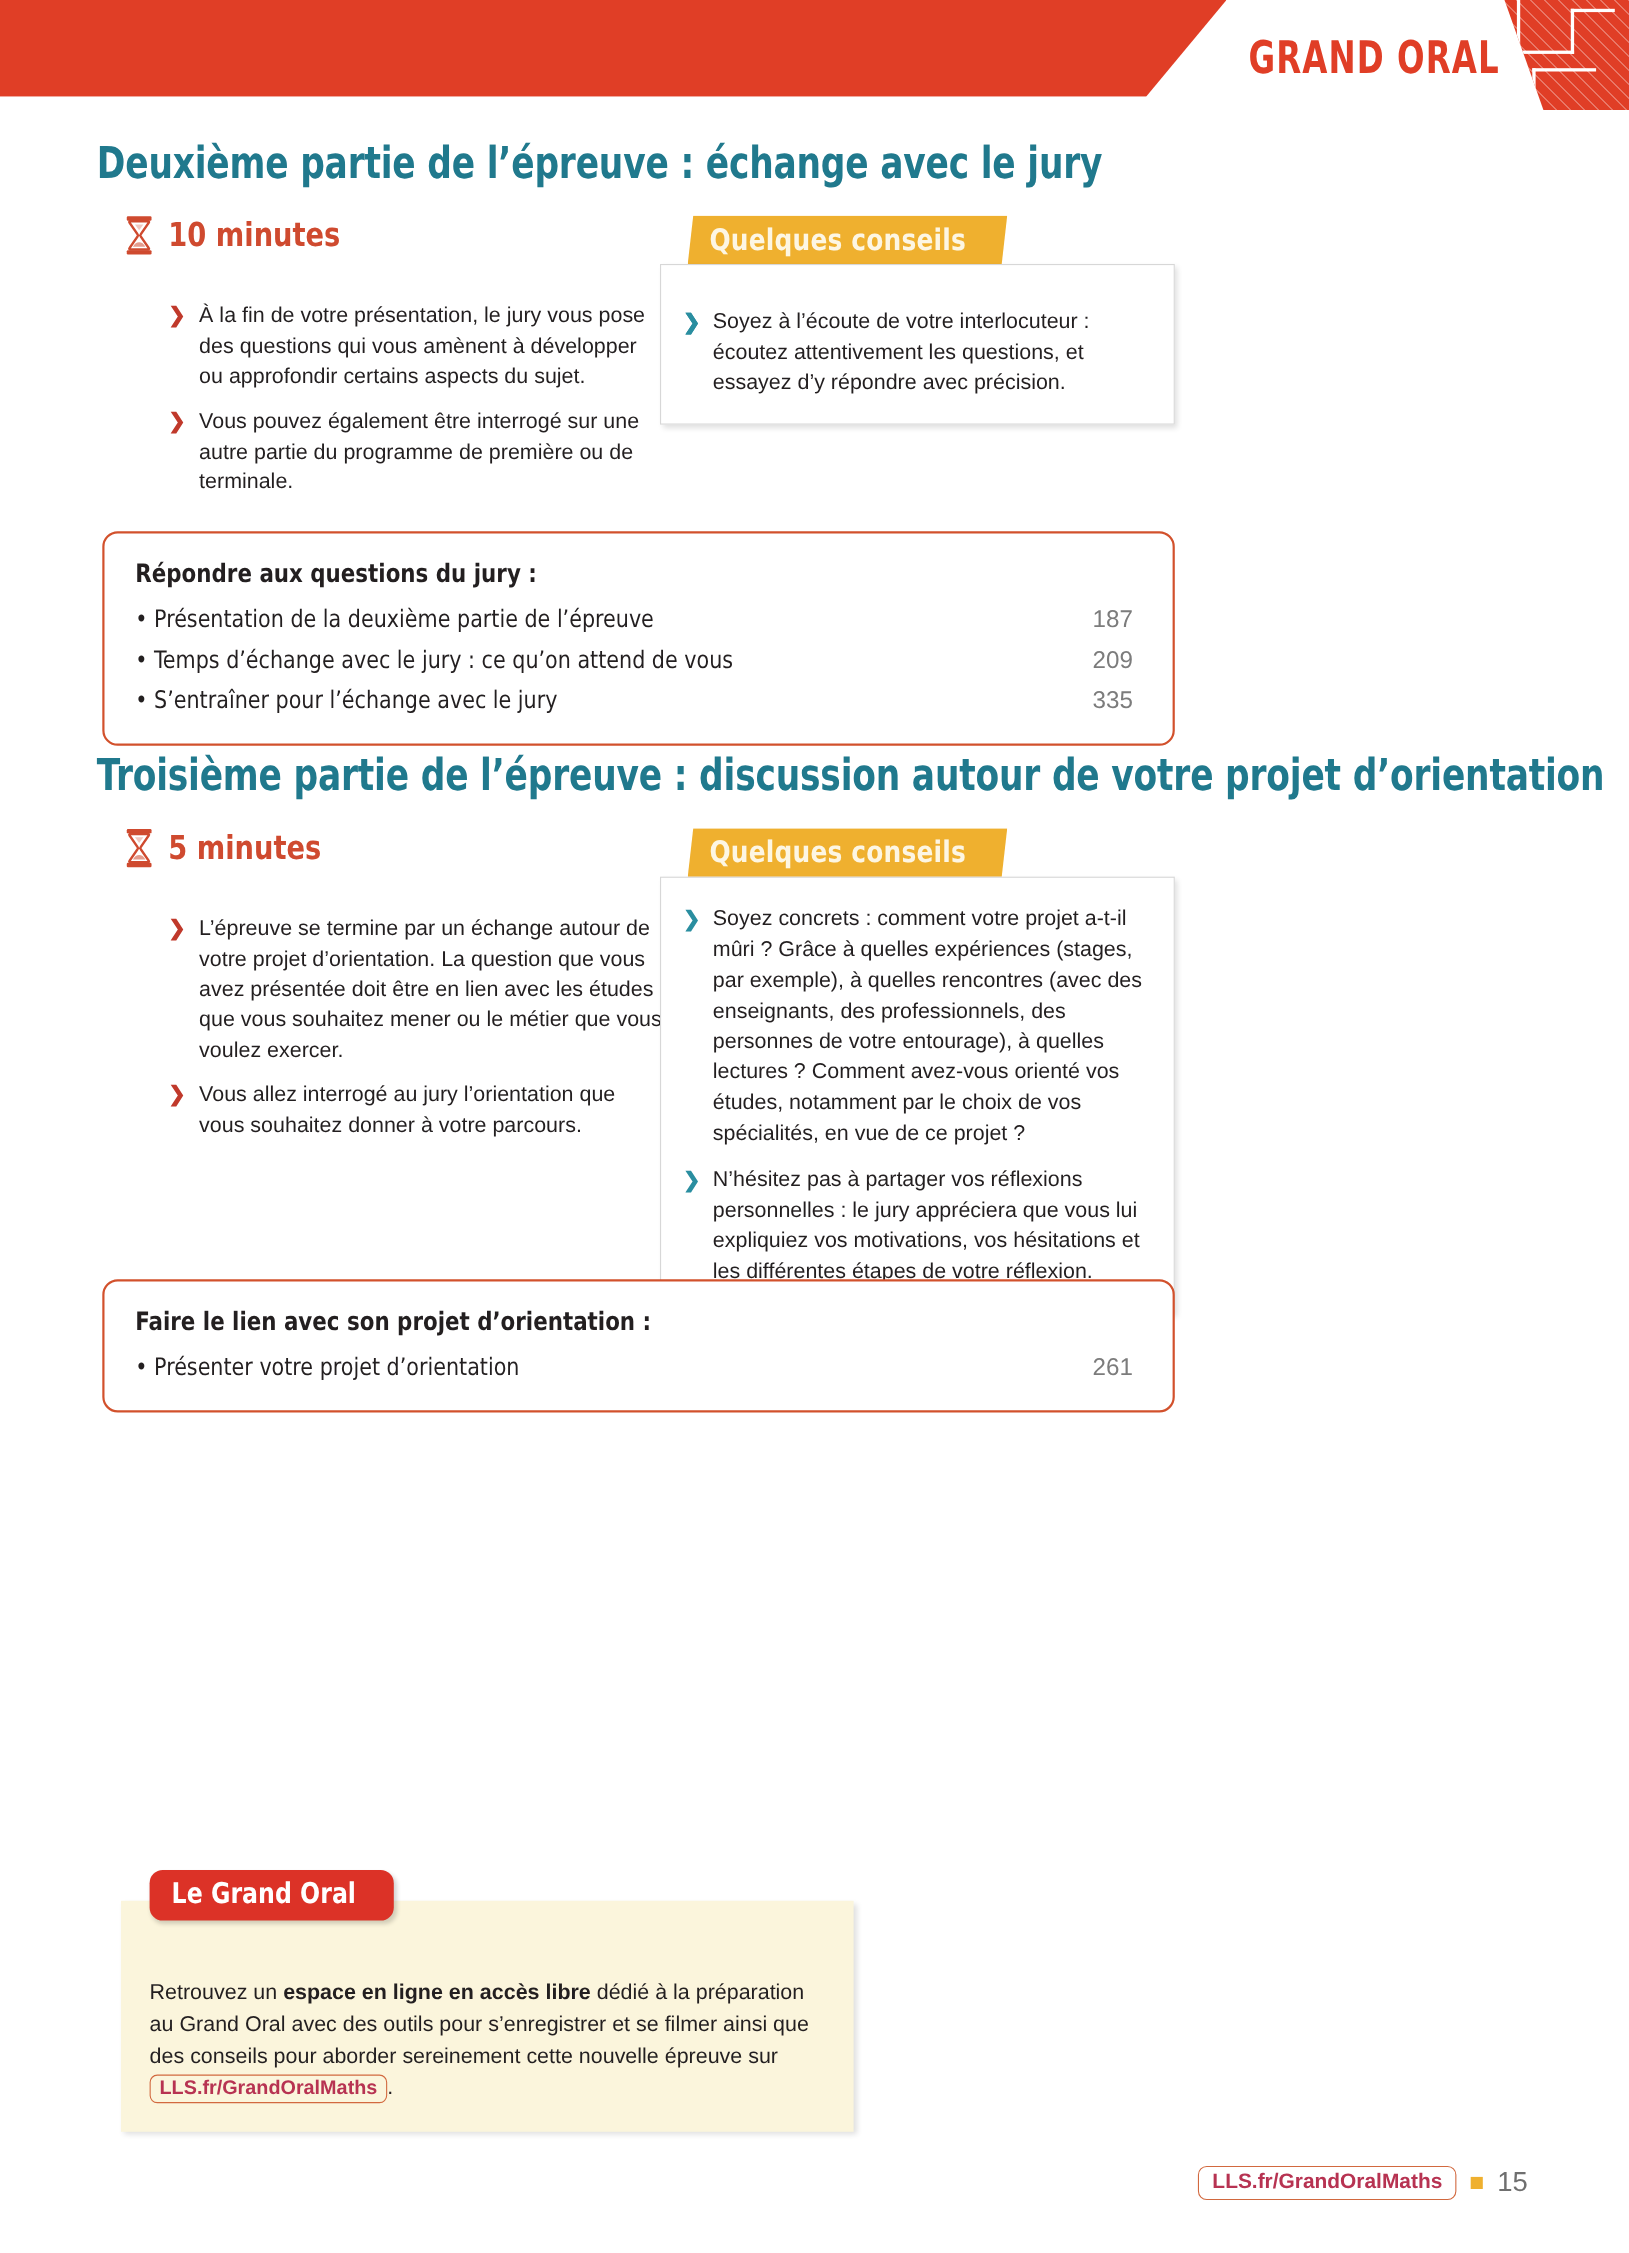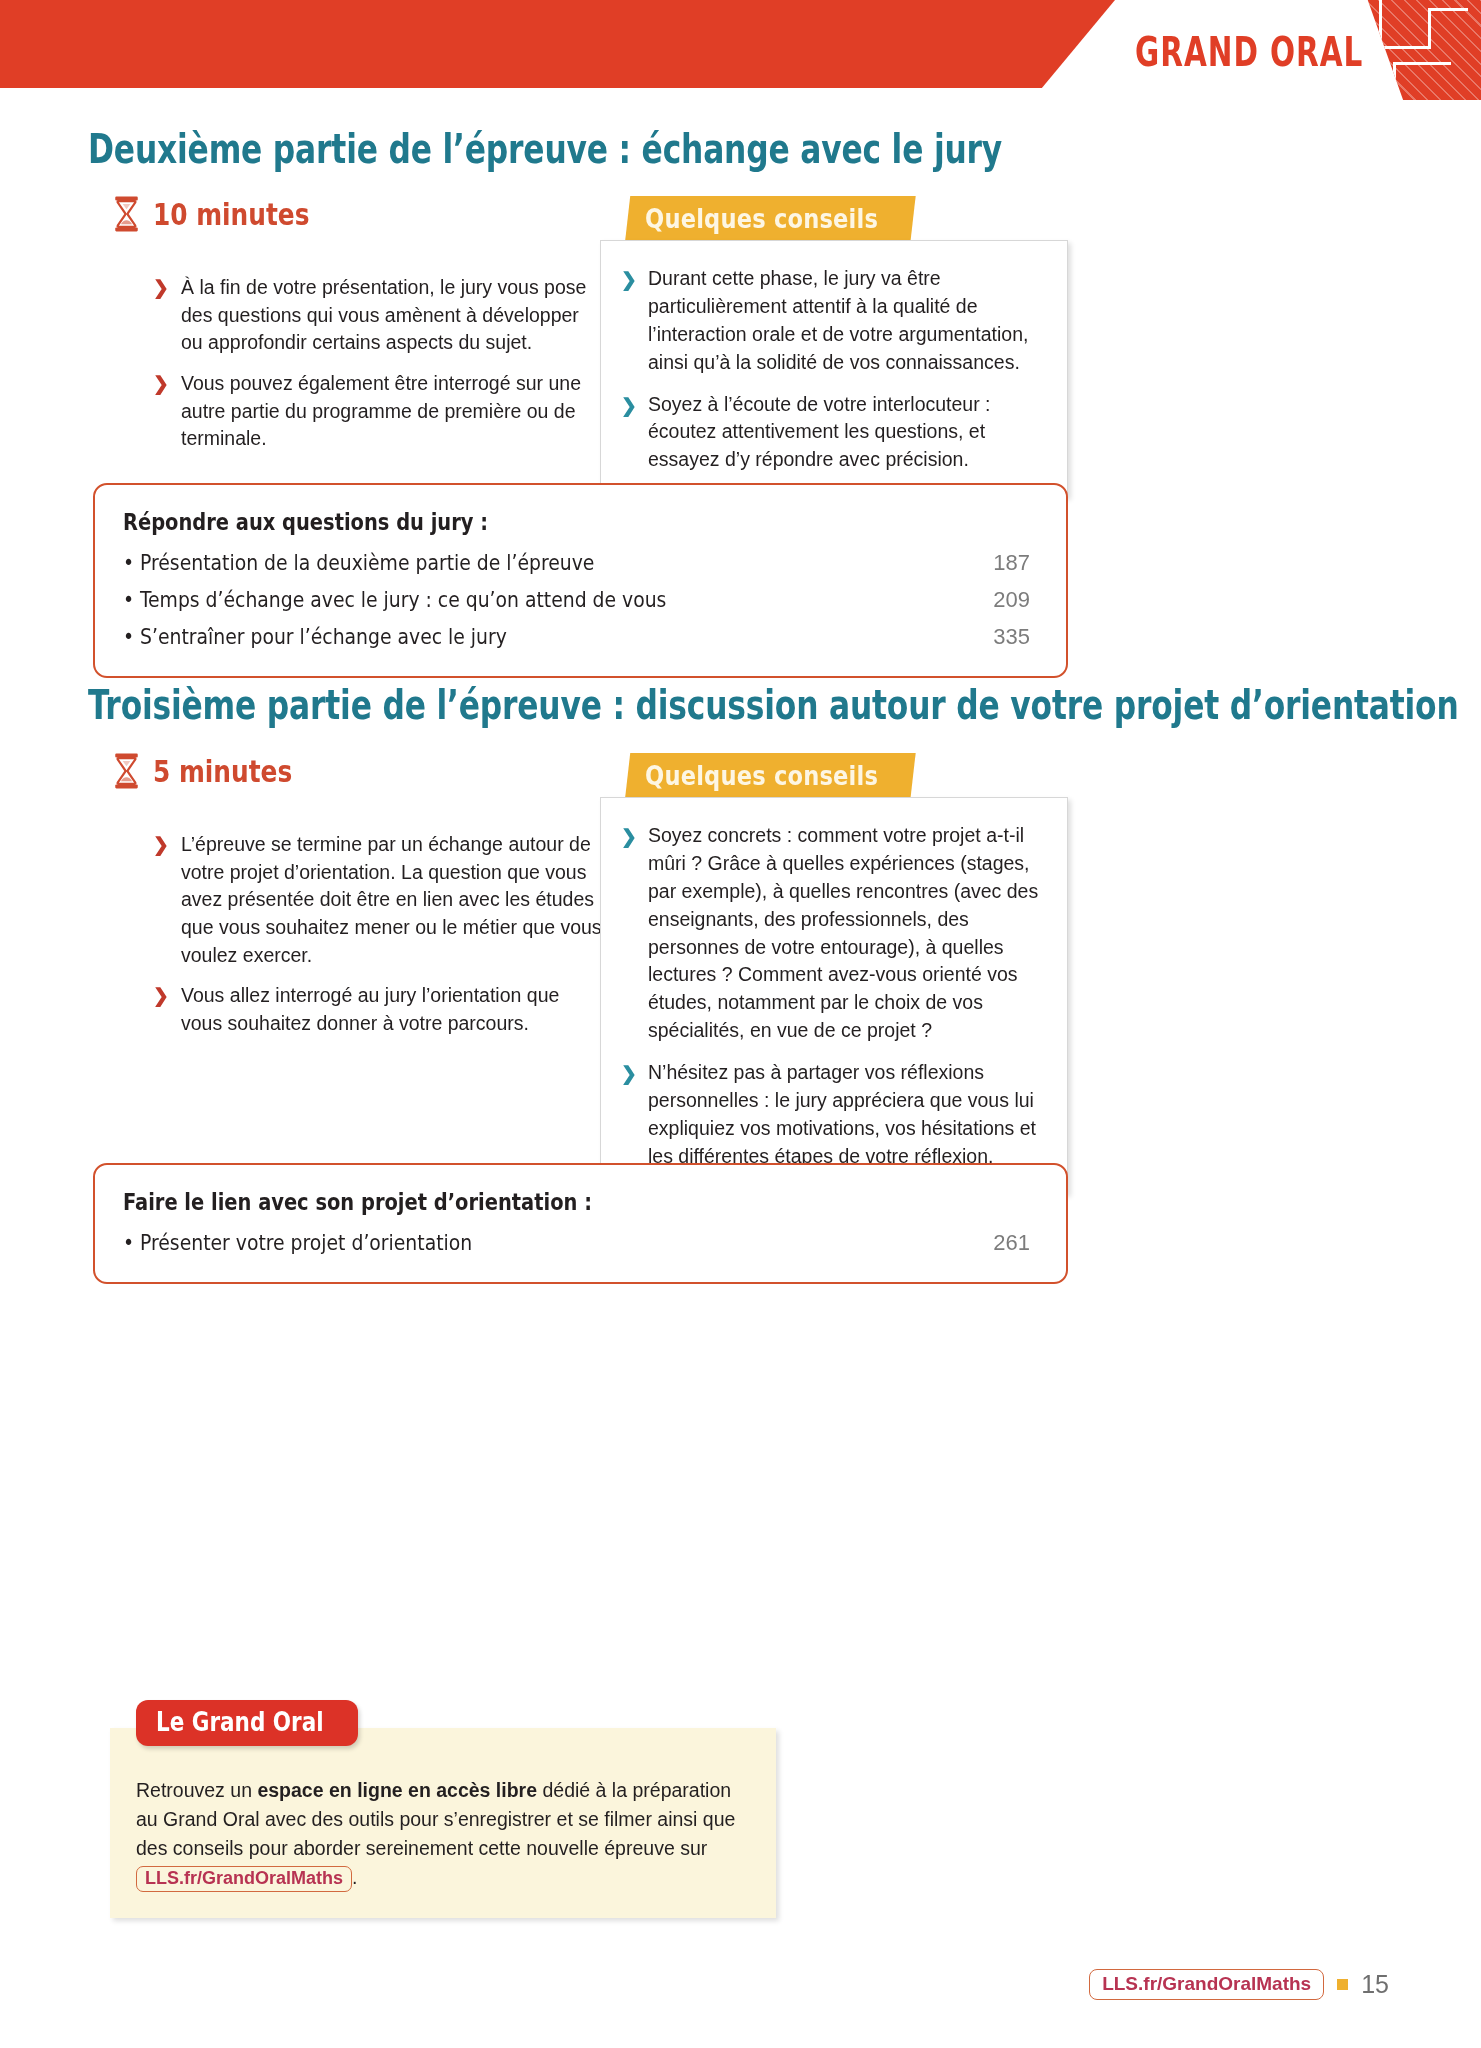--- a/index.html
+++ b/index.html
@@ -153,21 +153,21 @@
   .go-badge span{
     font-family:"Liberation Sans Narrow","DejaVu Sans Condensed","Liberation Sans",sans-serif;
     font-size:26px;font-weight:bold;color:#ffffff;
     transform:scaleX(0.92);display:inline-block;transform-origin:left center;
     white-space:nowrap;
   }
   .go-body{
     position:absolute;left:0;top:28px;
     width:666px;
     background:#fbf5dc;
-    padding:48px 26px 26px 26px;
+    padding:69px 26px 26px 26px;
     box-sizing:border-box;
     box-shadow:3px 3px 5px rgba(0,0,0,.13);
   }
   .go-text{font-size:19.5px;line-height:1.48;color:#231f20;}
   .go-text b{font-weight:bold;}
   .url-chip{
     display:inline-block;
     border:1.5px solid #d2693f;
     border-radius:7px;
     padding:1px 8px 2px 8px;
@@ -229,21 +229,21 @@
     <li><span class="chev chev-red">❯</span><span>À la fin de votre présentation, le jury vous pose des questions qui vous amènent à développer ou approfondir certains aspects du sujet.</span></li>
     <li><span class="chev chev-red">❯</span><span>Vous pouvez également être interrogé sur une autre partie du programme de première ou de terminale.</span></li>
   </ul>
 
   <div class="advice-wrap" style="left:600px;top:196px;width:468px;">
     <div class="advice-tab">
       <span>Quelques conseils</span>
     </div>
     <div class="advice-body">
       <ul>
-        <li><span class="chev chev-teal">❯</span><span>Durant cette phase, le jury va être particulièrement attentif à la qualité de l’interaction orale et de votre argumentation, ainsi qu’à la solidité de vos connaissances.</span></li>
+        <li><span class="chev chev-teal">❯</span></li>
         <li><span class="chev chev-teal">❯</span><span>Soyez à l’écoute de votre interlocuteur : écoutez attentivement les questions, et essayez d’y répondre avec précision.</span></li>
       </ul>
     </div>
   </div>
 
   <div class="toc" style="left:93px;top:483px;width:975px;">
     <div class="toc-title">Répondre aux questions du jury :</div>
     <div class="toc-row">
       <div class="toc-label">• Présentation de la deuxième partie de l’épreuve</div>
       <div class="toc-page">187</div>

